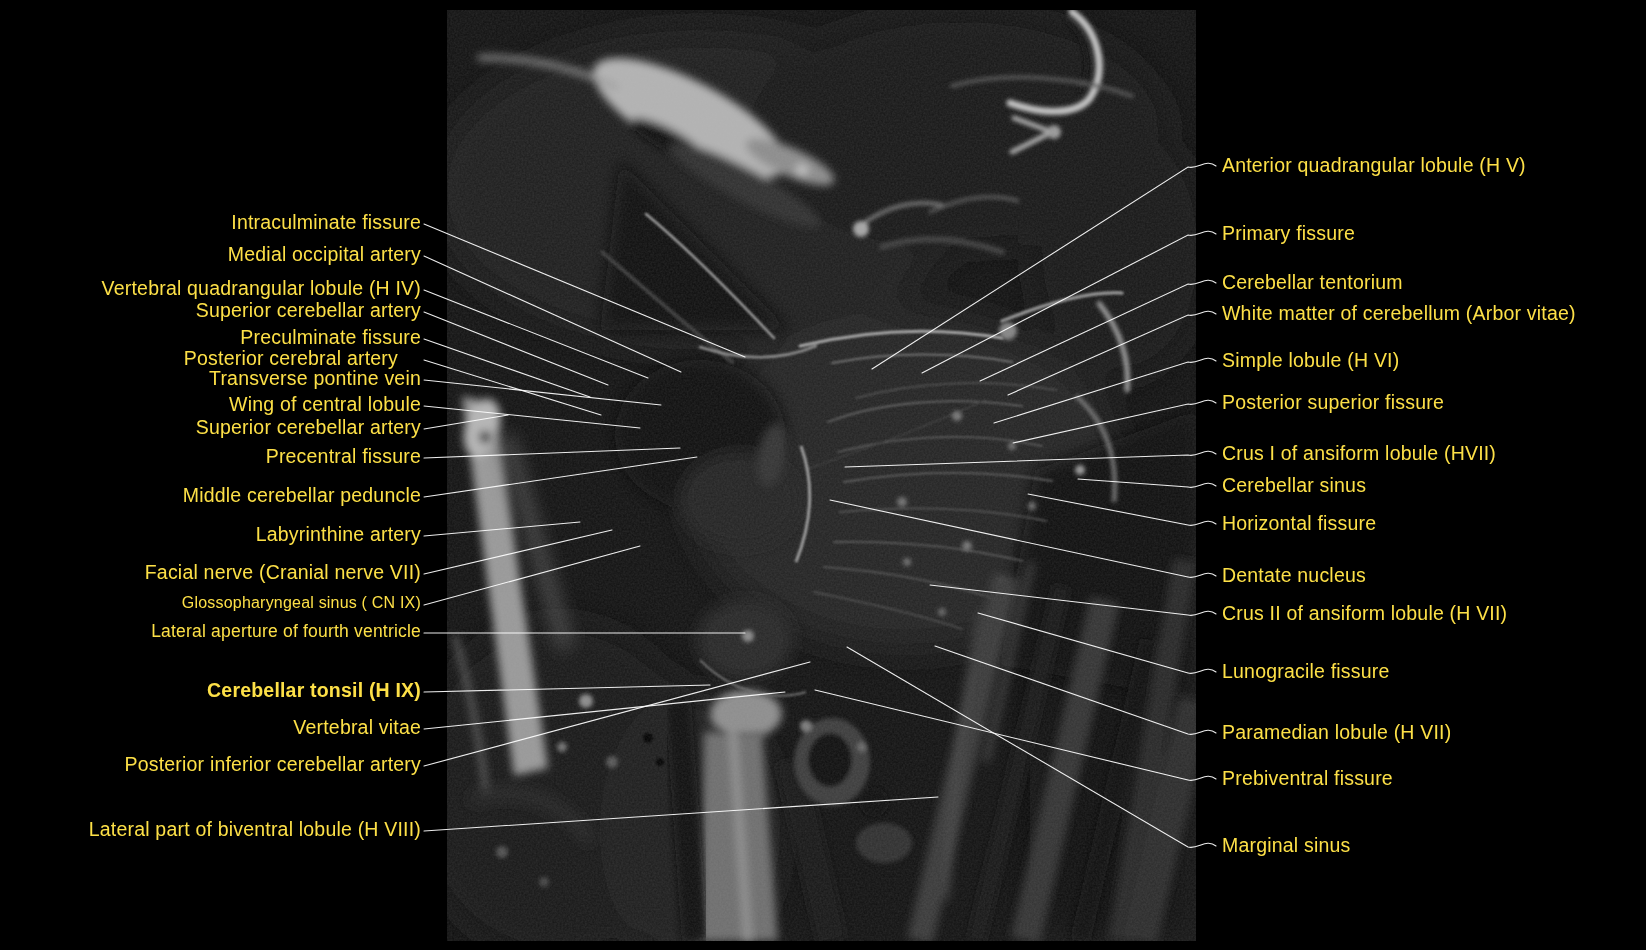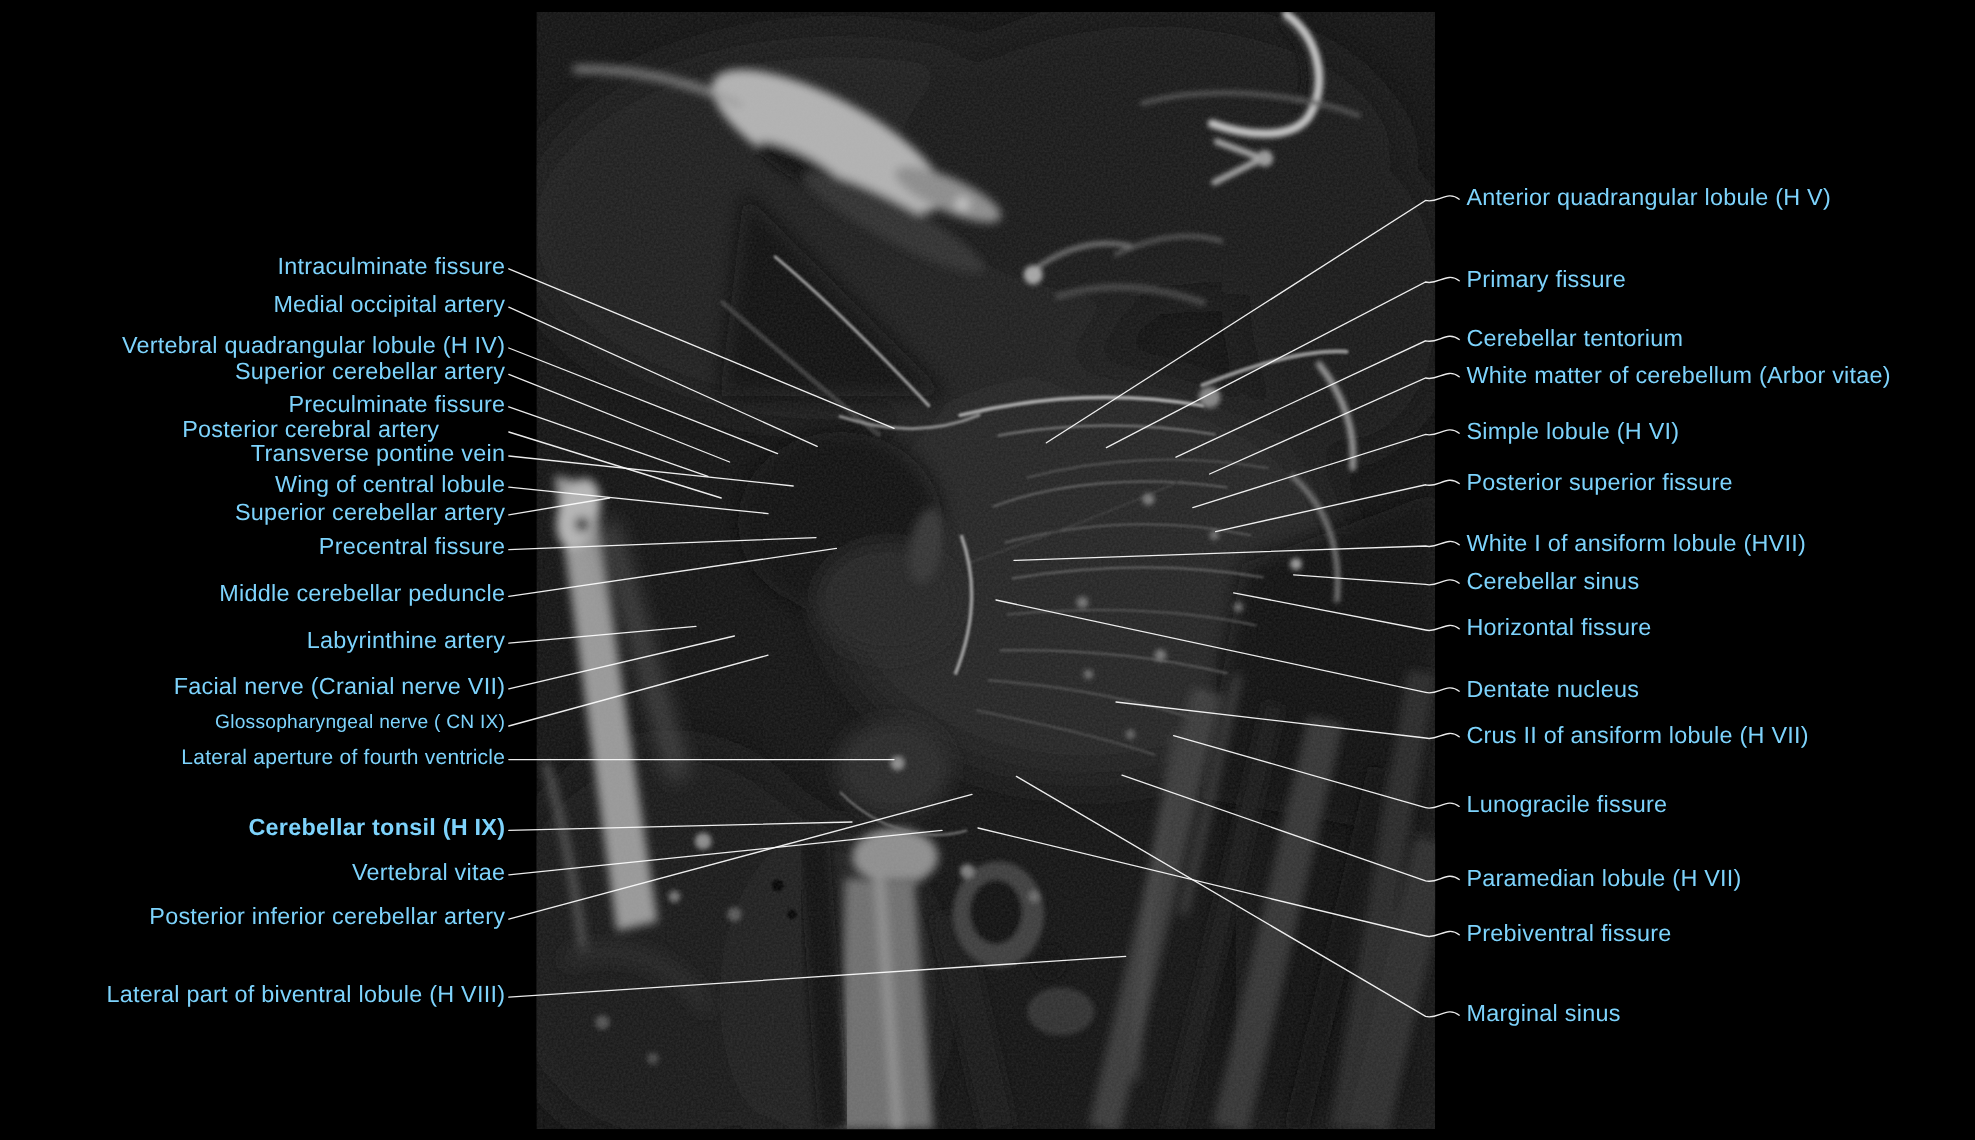--- a/index.html
+++ b/index.html
@@ -2,21 +2,21 @@
 <html><head>
 <meta charset="utf-8">
 <style>
   html,body{margin:0;padding:0;background:#000;}
   .stage{
     position:relative;width:1646px;height:950px;background:#000;
     overflow:hidden;font-family:"Liberation Sans", sans-serif;
   }
   .art-svg{position:absolute;left:0;top:0;width:1646px;height:950px;}
   .label{
-    position:absolute;color:#7dd3fc;font-size:19.5px;line-height:24px;
+    position:absolute;color:#fde047;font-size:19.5px;line-height:24px;
     white-space:nowrap;letter-spacing:0.2px;
   }
   .label.left{text-align:right;}
   .label.size-small{font-size:16px;}
   .label.size-mid{font-size:17.5px;}
 </style>
 </head>
 <body>
 
 <div class="stage">
@@ -224,41 +224,41 @@
         <path d="M 1216 846 C 1206 838, 1198 850, 1188 847 L 847 647" stroke="#ffffff" stroke-width="1.1" opacity="0.92"></path>
       </g>
   </svg>
 
   <div id="labelLayer">
       <div class="label left" style="top: 210px; right: 1225px;">Intraculminate fissure</div>
       <div class="label left" style="top: 242px; right: 1225px;">Medial occipital artery</div>
       <div class="label left" style="top: 276px; right: 1225px;">Vertebral quadrangular lobule (H IV)</div>
       <div class="label left" style="top: 298px; right: 1225px;">Superior cerebellar artery</div>
       <div class="label left" style="top: 325px; right: 1225px;">Preculminate fissure</div>
-      <div class="label left" style="top: 346px; right: 1280px;">Posterior cerebral artery</div>
+      <div class="label left" style="top: 346px; right: 1248px;">Posterior cerebral artery</div>
       <div class="label left" style="top: 366px; right: 1225px;">Transverse pontine vein</div>
       <div class="label left" style="top: 392px; right: 1225px;">Wing of central lobule</div>
       <div class="label left" style="top: 415px; right: 1225px;">Superior cerebellar artery</div>
       <div class="label left" style="top: 444px; right: 1225px;">Precentral fissure</div>
       <div class="label left" style="top: 483px; right: 1225px;">Middle cerebellar peduncle</div>
       <div class="label left" style="top: 522px; right: 1225px;">Labyrinthine artery</div>
       <div class="label left" style="top: 560px; right: 1225px;">Facial nerve (Cranial nerve VII)</div>
-      <div class="label left size-small" style="top: 591px; right: 1225px;">Glossopharyngeal nerve ( CN IX)</div>
+      <div class="label left size-small" style="top: 591px; right: 1225px;">Glossopharyngeal sinus ( CN IX)</div>
       <div class="label left size-mid" style="top: 619px; right: 1225px;">Lateral aperture of fourth ventricle</div>
       <div class="label left" style="top: 678px; right: 1225px; font-weight: bold;">Cerebellar tonsil (H IX)</div>
       <div class="label left" style="top: 715px; right: 1225px;">Vertebral vitae</div>
       <div class="label left" style="top: 752px; right: 1225px;">Posterior inferior cerebellar artery</div>
       <div class="label left" style="top: 817px; right: 1225px;">Lateral part of biventral lobule (H VIII)</div>
       <div class="label right" style="top: 153px; left: 1222px;">Anterior quadrangular lobule (H V)</div>
       <div class="label right" style="top: 221px; left: 1222px;">Primary fissure</div>
       <div class="label right" style="top: 270px; left: 1222px;">Cerebellar tentorium</div>
       <div class="label right" style="top: 301px; left: 1222px;">White matter of cerebellum (Arbor vitae)</div>
       <div class="label right" style="top: 348px; left: 1222px;">Simple lobule (H VI)</div>
       <div class="label right" style="top: 390px; left: 1222px;">Posterior superior fissure</div>
-      <div class="label right" style="top: 441px; left: 1222px;">White I of ansiform lobule (HVII)</div>
+      <div class="label right" style="top: 441px; left: 1222px;">Crus I of ansiform lobule (HVII)</div>
       <div class="label right" style="top: 473px; left: 1222px;">Cerebellar sinus</div>
       <div class="label right" style="top: 511px; left: 1222px;">Horizontal fissure</div>
       <div class="label right" style="top: 563px; left: 1222px;">Dentate nucleus</div>
       <div class="label right" style="top: 601px; left: 1222px;">Crus II of ansiform lobule (H VII)</div>
       <div class="label right" style="top: 659px; left: 1222px;">Lunogracile fissure</div>
       <div class="label right" style="top: 720px; left: 1222px;">Paramedian lobule (H VII)</div>
       <div class="label right" style="top: 766px; left: 1222px;">Prebiventral fissure</div>
       <div class="label right" style="top: 833px; left: 1222px; text-align: right;">Marginal sinus</div>
     </div>
 </div>

